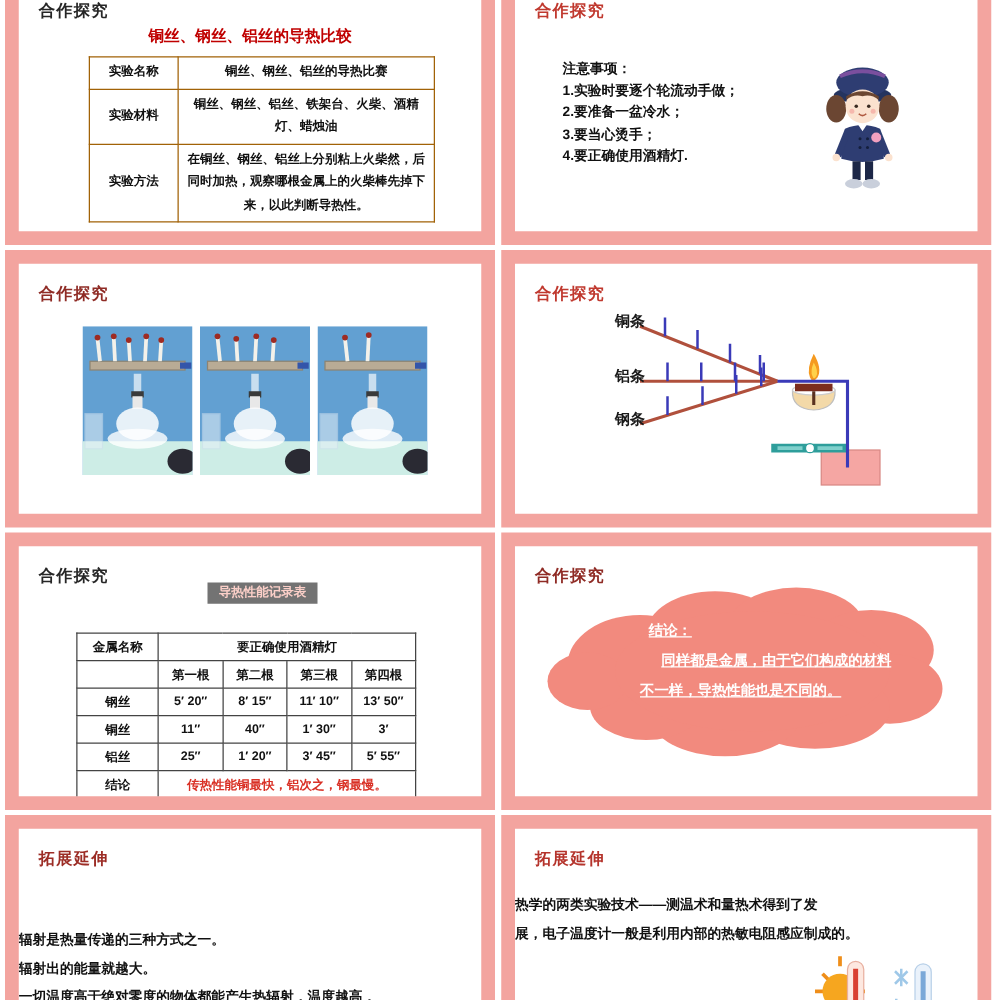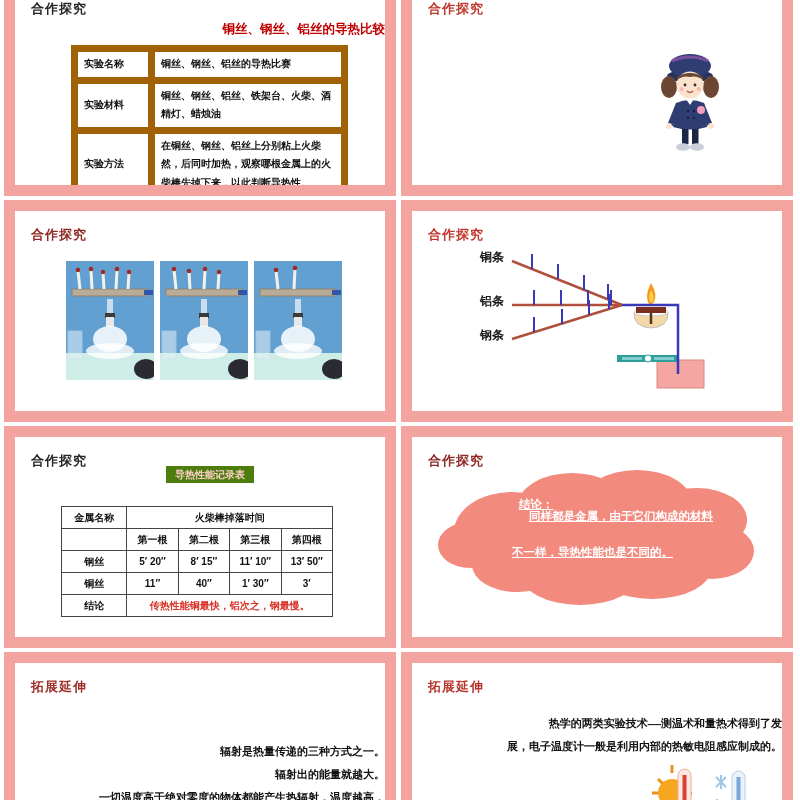--- a/index.html
+++ b/index.html
@@ -13,42 +13,42 @@
     position:absolute;top:-26px;left:4px;
     display:grid;grid-template-columns:392px 392px;grid-auto-rows:222px;
     column-gap:5px;row-gap:4px;
   }
   .card{
     position:relative;background:#fff;
     border:11px solid #f3a49f;box-sizing:border-box;overflow:hidden;
   }
   .hdr{position:absolute;left:16px;top:15px;font-size:13px;letter-spacing:1px;color:#262626;font-family:Liberation Serif, serif;}
   
-  .s1-title{position:absolute;left:0;right:0;top:36px;text-align:right;font-size:12.5px;color:#c00000;}
+  .s1-title{position:absolute;left:0;right:0;top:36px;text-align:center;font-size:12.5px;color:#c00000;}
   .s1-table{position:absolute;left:56px;top:60px;width:277px;border-collapse:collapse;font-size:10px;color:#111;}
-  .s1-table td{border:7px solid #a16207;padding:3px 6px;line-height:1.85;vertical-align:middle;text-align:left;}
+  .s1-table td{border:1px solid #a16207;padding:3px 6px;line-height:1.85;vertical-align:middle;text-align:center;}
   .s1-table td.lbl{width:58px;white-space:nowrap;}
   
   .s2-notes{position:absolute;left:38px;top:62px;font-size:11px;color:#111;line-height:17.5px;}
   .s2-girl{position:absolute;left:240px;top:66px;}
   
   .s3-photos{position:absolute;left:51px;top:50px;display:flex;gap:6px;}
   
   .s4-svg{position:absolute;left:0;top:0;}
-  .s4-label{position:absolute;font-size:12px;color:#1a1a1a;}
-  
-  .badge{position:absolute;left:151px;top:29px;width:88px;height:17px;background:#4d7c0f;
+  .s4-label{position:absolute;font-size:12px;color:#1a1a1a;margin-left:12px;}
+  
+  .badge{position:absolute;left:151px;top:29px;width:88px;height:17px;background:#737373;
          color:#fbcfc8;font-size:10px;text-align:center;line-height:17px;}
   .s5-table{position:absolute;left:46px;top:69px;width:272px;border-collapse:collapse;font-size:10px;color:#111;table-layout:fixed;}
   .s5-table td{border:1px solid #444;text-align:center;padding:3.5px 1px;}
   .s5-table td.concl{color:#d93025;}
   
   .s6-text{position:absolute;color:#fff;font-size:11.5px;text-decoration:underline;}
   
-  .center-lines{position:absolute;left:0;right:0;text-align:right;font-size:11px;color:#111;line-height:23px;font-family:Liberation Mono, monospace;}
+  .center-lines{position:absolute;left:0;right:0;text-align:left;font-size:11px;color:#111;line-height:23px;}
   .s8-icons{position:absolute;left:238px;top:100px;}
 </style>
 </head>
 <body>
 
 <div class="grid">
 
   <div class="card">
     <div class="hdr" style="color: rgb(38, 38, 38);">合作探究</div>
     <div class="s1-title">铜丝、钢丝、铝丝的导热比较</div>
@@ -65,20 +65,27 @@
       <tr>
         <td class="lbl">实验方法</td>
         <td>在铜丝、钢丝、铝丝上分别粘上火柴然，后同时加热，观察哪根金属上的火柴棒先掉下来，以此判断导热性。</td>
       </tr>
     </tbody>
       </table>
   </div>
 
   <div class="card">
     <div class="hdr" style="color: rgb(192, 57, 47);">合作探究</div>
+    <div class="s2-notes">
+      <div>注意事项：</div>
+      <div>1.实验时要逐个轮流动手做；</div>
+      <div>2.要准备一盆冷水；</div>
+      <div>3.要当心烫手；</div>
+      <div>4.要正确使用酒精灯.</div>
+    </div>
     <svg class="s2-girl" width="76" height="102" viewBox="0 0 76 102">
       <ellipse cx="38" cy="25" rx="23" ry="6.5" fill="#25345f"></ellipse>
       <ellipse cx="38" cy="15" rx="21" ry="12" fill="#2e3d72"></ellipse>
       <path d="M20,10 Q38,2 56,10" stroke="#7a4f9e" stroke-width="3" fill="none"></path>
       <ellipse cx="17" cy="36" rx="8" ry="11" fill="#6b4632"></ellipse>
       <ellipse cx="59" cy="36" rx="8" ry="11" fill="#6b4632"></ellipse>
       <circle cx="38" cy="34" r="13.5" fill="#fbe2cf"></circle>
       <path d="M25,29 Q31,24 38,26 Q45,24 51,29 L51,26 Q38,18 25,26 Z" fill="#6b4632"></path>
       <circle cx="33" cy="34" r="1.4" fill="#3a2a20"></circle>
       <circle cx="43" cy="34" r="1.4" fill="#3a2a20"></circle>
@@ -218,21 +225,21 @@
     <div class="s4-label" style="left:68px;top:116px;">钢条</div>
   </div>
 
   <div class="card">
     <div class="hdr" style="color: rgb(38, 38, 38);">合作探究</div>
     <div class="badge">导热性能记录表</div>
     <table class="s5-table">
       <tbody>
           <tr>
         <td style="width:23%">金属名称</td>
-        <td colspan="4">火柴棒掉落时间</td>
+        <td colspan="4">要正确使用酒精灯</td>
       </tr>
       <tr>
         <td></td>
         <td>第一根</td>
         <td>第二根</td>
         <td>第三根</td>
         <td>第四根</td>
       </tr>
       <tr>
         <td>钢丝</td>
@@ -240,20 +247,27 @@
         <td>8′ 15″</td>
         <td>11′ 10″</td>
         <td>13′ 50″</td>
       </tr>
       <tr>
         <td>铜丝</td>
         <td>11″</td>
         <td>40″</td>
         <td>1′ 30″</td>
         <td>3′</td>
+      </tr>
+      <tr>
+        <td>铝丝</td>
+        <td>25″</td>
+        <td>1′ 20″</td>
+        <td>3′ 45″</td>
+        <td>5′ 55″</td>
       </tr>
       <tr>
         <td>结论</td>
         <td colspan="4" class="concl">传热性能铜最快，铝次之，钢最慢。</td>
       </tr>
     </tbody>
       </table>
   </div>
 
   <div class="card">
@@ -266,21 +280,21 @@
         <ellipse cx="285" cy="83" rx="50" ry="32"></ellipse>
         <ellipse cx="300" cy="114" rx="42" ry="28"></ellipse>
         <ellipse cx="240" cy="130" rx="60" ry="32"></ellipse>
         <ellipse cx="168" cy="136" rx="60" ry="32"></ellipse>
         <ellipse cx="105" cy="128" rx="45" ry="27"></ellipse>
         <ellipse cx="58" cy="108" rx="32" ry="23"></ellipse>
         <ellipse cx="190" cy="100" rx="110" ry="48"></ellipse>
       </g>
     </svg>
     <div class="s6-text" style="left:107px;top:60px;">结论：</div>
-    <div class="s6-text" style="left:117px;top:72px;">同样都是金属，由于它们构成的材料</div>
+    <div class="s6-text" style="left:117px;top:84px;">同样都是金属，由于它们构成的材料</div>
     <div class="s6-text" style="left:100px;top:108px;">不一样，导热性能也是不同的。</div>
   </div>
 
   <div class="card">
     <div class="hdr" style="color: rgb(156, 45, 38);">拓展延伸</div>
     <div class="center-lines" style="top:66px;margin-top:12px;">
       <div>辐射是热量传递的三种方式之一。</div>
       <div>辐射出的能量就越大。</div>
       <div>一切温度高于绝对零度的物体都能产生热辐射，温度越高，</div>
     </div>

